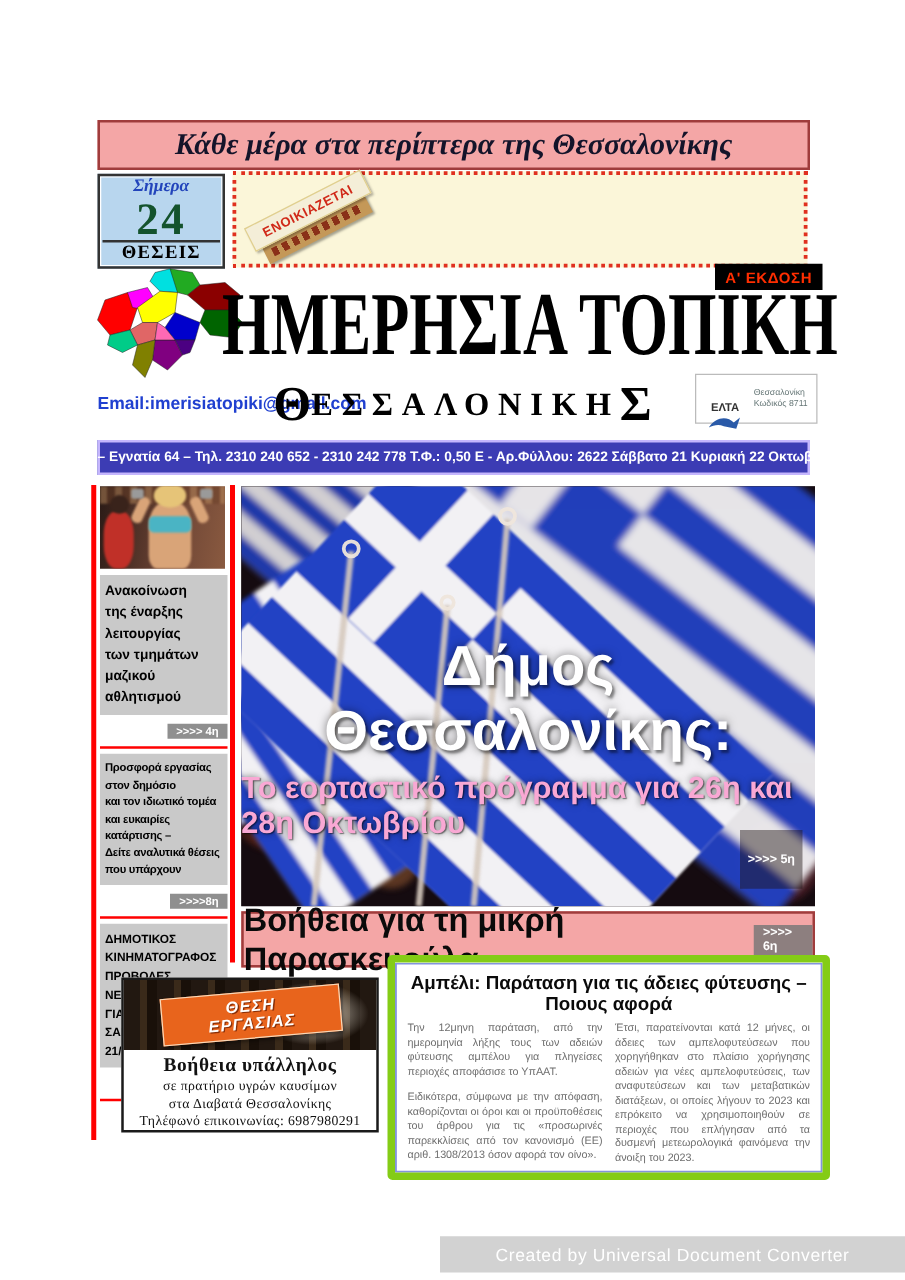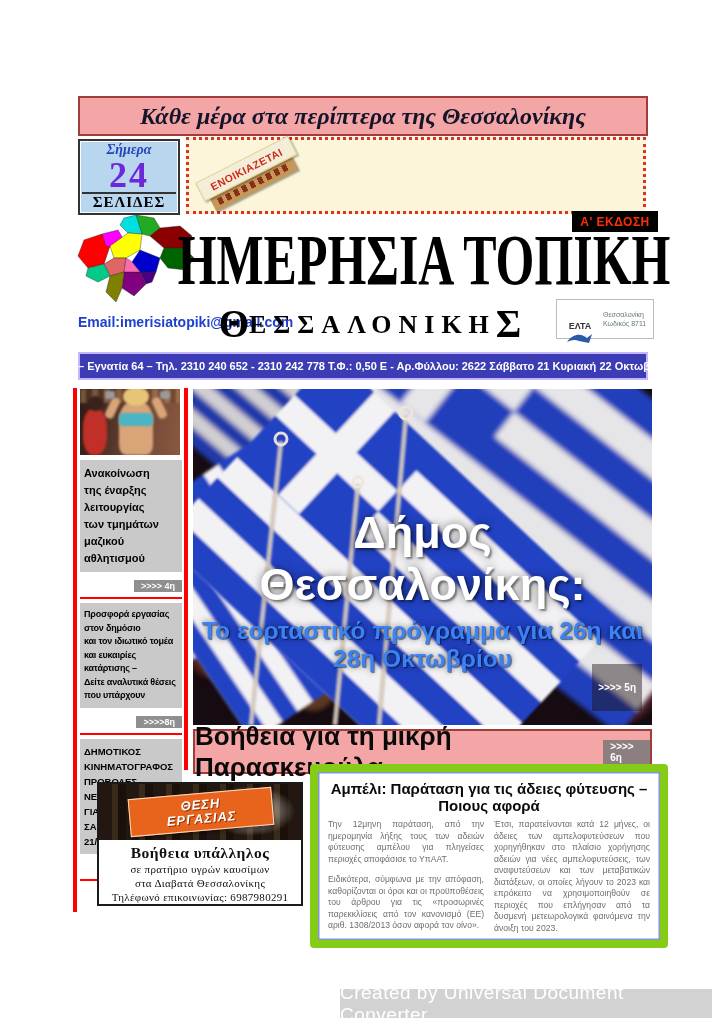--- a/index.html
+++ b/index.html
@@ -13,21 +13,21 @@
   .top-banner span{font-family:"Liberation Serif",serif;font-style:italic;font-weight:bold;
     font-size:24px;color:#14142a;}
 
   
   .pages-box{position:absolute;left:78px;top:139px;width:98px;height:72px;
     background:var(--lightblue,#b8d6ee);border:2px solid #333;
     box-shadow:inset 0 0 0 1px #fff;text-align:center;}
   .pages-box .today{font-family:"Liberation Serif",serif;font-style:italic;font-weight:bold;
     font-size:14px;color:#2244bb;margin-top:1px;}
   .pages-box .count{font-family:"Liberation Serif",serif;font-weight:bold;font-size:36px;
-    line-height:34px;color:#6d28d9;letter-spacing:2px;}
+    line-height:34px;color:#14532d;letter-spacing:2px;}
   .pages-box .plabel{font-family:"Liberation Serif",serif;font-weight:bold;font-size:15px;
     color:#000;letter-spacing:1px;border-top:2px solid #333;margin:0 2px;}
 
   
   .classifieds{position:absolute;left:186px;top:137px;width:454px;height:71px;
     background:var(--cream,#fbf6d9);border:3px dotted var(--dotred,#e03020);
     display:flex;align-items:center;}
   .sign-wrap{position:relative;width:112px;height:70px;flex:0 0 auto;}
   .sign-rot{position:absolute;left:10px;top:14px;width:104px;height:46px;transform:rotate(-27deg);}
   .sign-board{position:absolute;left:6px;top:22px;width:92px;height:15px;background:#c49858;
@@ -101,35 +101,35 @@
   .chip{display:inline-block;background:var(--chip,#8f8f8f);color:#fff;font-weight:bold;
     font-size:9px;padding:1px 7px;}
   .red-sep{border-top:2px solid var(--redline,#ff0000);margin:2px 0 4px;}
 
   
   .hero{position:absolute;left:193px;top:389px;width:459px;height:336px;overflow:hidden;background:#150b10;}
   .hero svg{position:absolute;left:0;top:0;}
   .hero-headline{position:absolute;left:0;top:118px;width:100%;text-align:center;color:#ffffff;
     font-weight:bold;font-size:45px;
     text-shadow:0 0 8px rgba(0,0,0,.5),2px 2px 2px rgba(0,0,0,.4);}
-  .hero-sub{position:absolute;left:0;top:228px;width:100%;text-align:center;color:#3b82f6;
+  .hero-sub{position:absolute;left:0;top:228px;width:100%;text-align:left;color:#f9a8d4;
     font-weight:bold;font-size:24.5px;text-shadow:0 0 6px rgba(0,0,0,.55),1px 1px 1px rgba(0,0,0,.5);}
   .hero-chip{position:absolute;right:10px;bottom:14px;color:#fff;font-weight:bold;font-size:10px;
     background:rgba(30,20,20,.45);padding:18px 6px;}
 
   
   .pink-strip{position:absolute;left:193px;top:729px;width:455px;height:41px;
     background:var(--pink,#f4a6a6);border:2px solid var(--pinkborder,#a03c3c);
     display:flex;align-items:center;justify-content:center;gap:18px;}
   .pink-strip .ps-title{font-weight:bold;font-size:26px;color:#0a0a0a;}
   .pink-strip .chip{background:#8d7f7f;font-size:10px;}
 
   
   .article{position:absolute;left:310px;top:764px;width:342px;height:168px;background:#fff;
-    border:8px solid #84cc16;border-radius:4px;box-shadow:inset 0 0 0 1.5px #8494dc;}
+    border:6px solid #84cc16;border-radius:4px;box-shadow:inset 0 0 0 1.5px #8494dc;}
   .art-title{text-align:center;font-weight:bold;font-size:15px;color:#0a0a0a;margin:8px 6px 5px;}
   .art-cols{display:flex;gap:10px;padding:0 10px;}
   .art-col{flex:1;font-size:8.6px;line-height:11.5px;color:#6e6e6e;text-align:justify;}
   .art-col p{margin:0 0 9px;}
 
   
   .job-ad{position:absolute;left:97px;top:782px;width:202px;height:120px;border:2px solid #1a1a1a;
     background:#fff;}
   .ad-photo{position:relative;width:100%;height:56px;overflow:hidden;background:
     repeating-linear-gradient(90deg,#221811 0 13px,#3a2a1a 13px 19px,#191009 19px 27px);}
@@ -138,37 +138,37 @@
   .ad-banner{position:absolute;left:30px;top:9px;width:142px;height:36px;background:var(--orange,#e8641c);
     transform:rotate(-5deg);border:1px solid #f8d8b8;box-shadow:1px 2px 3px rgba(0,0,0,.4);
     display:flex;flex-direction:column;align-items:center;justify-content:center;line-height:14px;}
   .ad-banner span{color:#fff;font-weight:bold;font-style:italic;font-size:13px;letter-spacing:1px;
     text-shadow:1px 1px 0 #8a3008;}
   .ad-text{text-align:center;font-family:"Liberation Serif",serif;color:#111;margin-top:4px;}
   .ad-title{font-weight:bold;font-size:15.5px;letter-spacing:.5px;}
   .ad-lines{font-size:11px;line-height:14px;letter-spacing:.3px;}
 
   
-  .watermark{position:absolute;left:340px;top:989px;width:372px;height:29px;
-    background:var(--wm,#d2d2d2);color:#fff;font-size:19px;display:flex;align-items:center;
+  .watermark{position:absolute;left:352px;top:989px;width:372px;height:29px;
+    background:var(--wm,#d2d2d2);color:#fff;font-size:14px;display:flex;align-items:center;
     justify-content:center;letter-spacing:.5px;}
 </style>
 </head>
 <body>
 
 <div class="page">
 
   <div class="top-banner">
     <span>Κάθε μέρα στα περίπτερα της Θεσσαλονίκης</span>
   </div>
 
   <div class="pages-box">
     <div class="today">Σήμερα</div>
     <div class="count">24</div>
-    <div class="plabel">ΣΕΛΙΔΕΣ</div>
+    <div class="plabel">ΘΕΣΕΙΣ</div>
   </div>
 
   <div class="classifieds">
     <div class="sign-wrap">
       <div class="sign-rot">
         <div class="sign-board"></div>
         <div class="sign-label">ΕΝΟΙΚΙΑΖΕΤΑΙ</div>
       </div>
     </div>
   </div>

